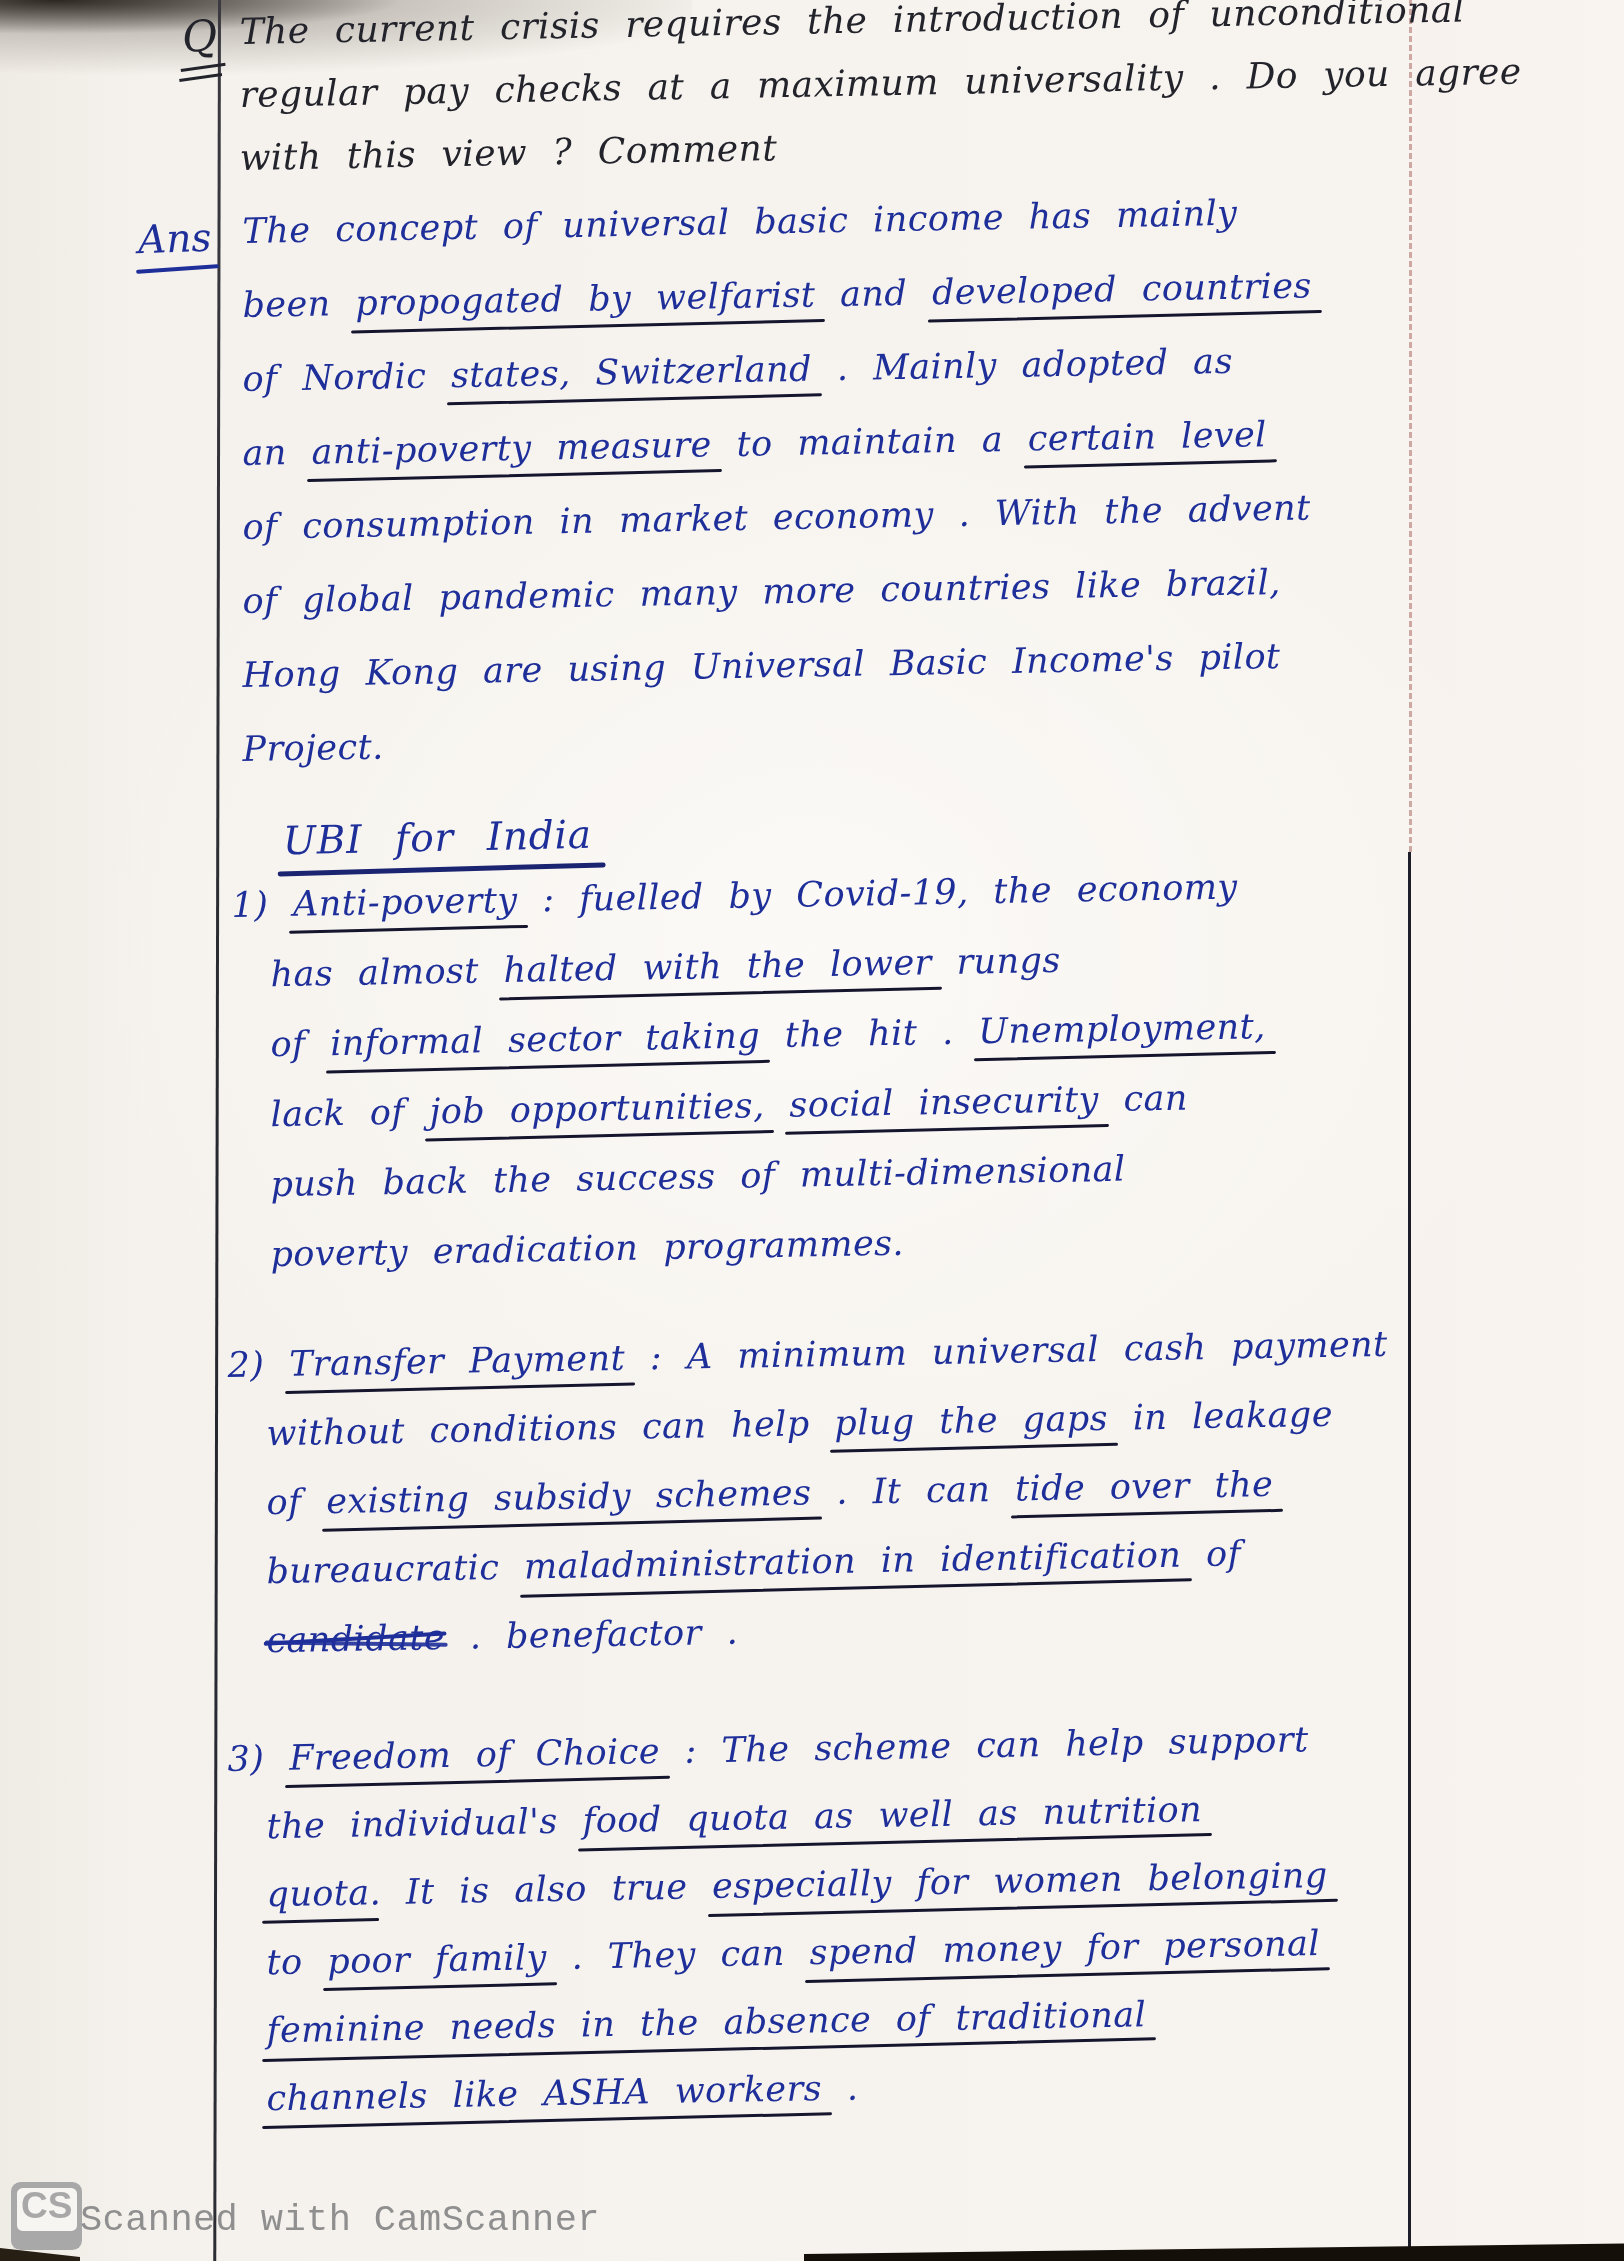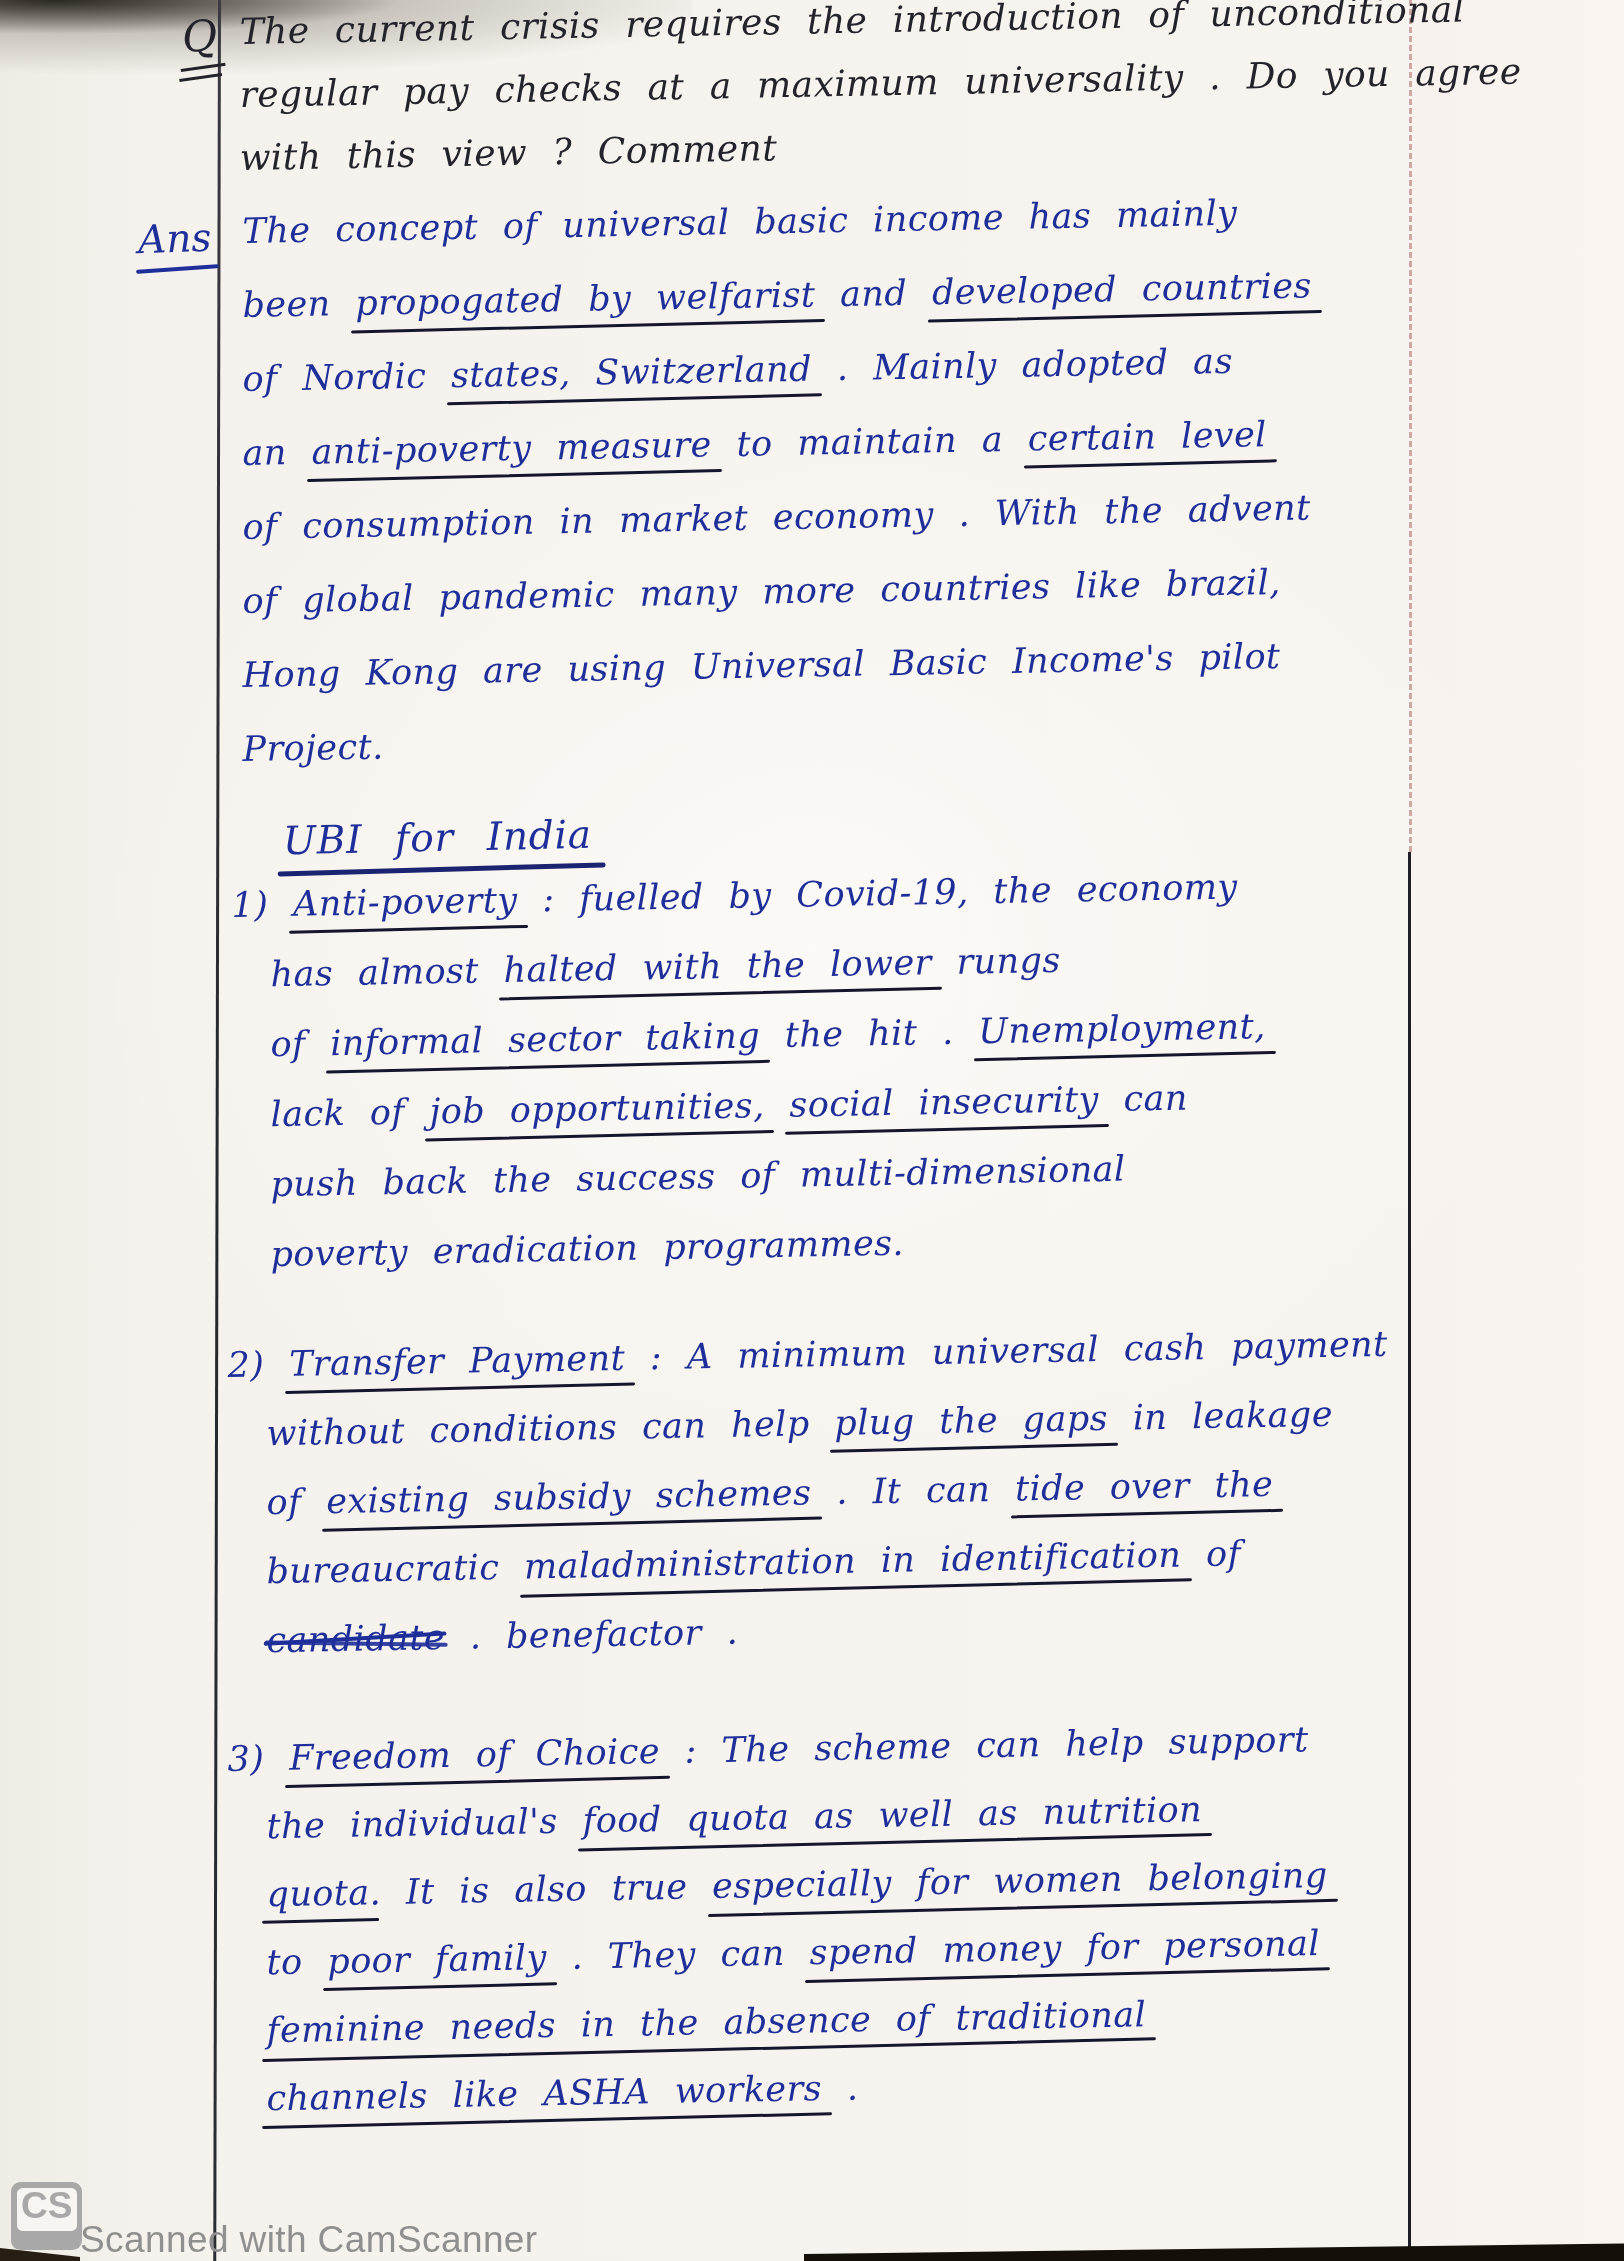--- a/index.html
+++ b/index.html
@@ -84,21 +84,21 @@
   .cs-logo .inner{
     position:absolute;left:5.6px;top:5.6px;right:5.6px;height:43px;
     background:#f7f5f2;border-radius:5.6px;
   }
   .cs-logo .cs-text{
     position:absolute;left:0;top:3.2px;width:100%;text-align:center;
     font-family:"Liberation Sans", sans-serif;font-weight:bold;font-size:37px;color:#a8a8a8;
   }
   .wm-text{
     position:absolute;left:80px;top:2199px;
-    font-family:Liberation Sans, sans-serif;font-size:37px;color:#8f8f8f;letter-spacing:0.4px;margin-top:20px;
+    font-family:Liberation Mono, monospace;font-size:37px;color:#8f8f8f;letter-spacing:0.4px;
   }
 </style>
 </head>
 <body>
 
 <div id="page">
 
   <div class="top-shadow"></div>
   <div class="left-margin-line"></div>
   <div class="right-line-top"></div>

